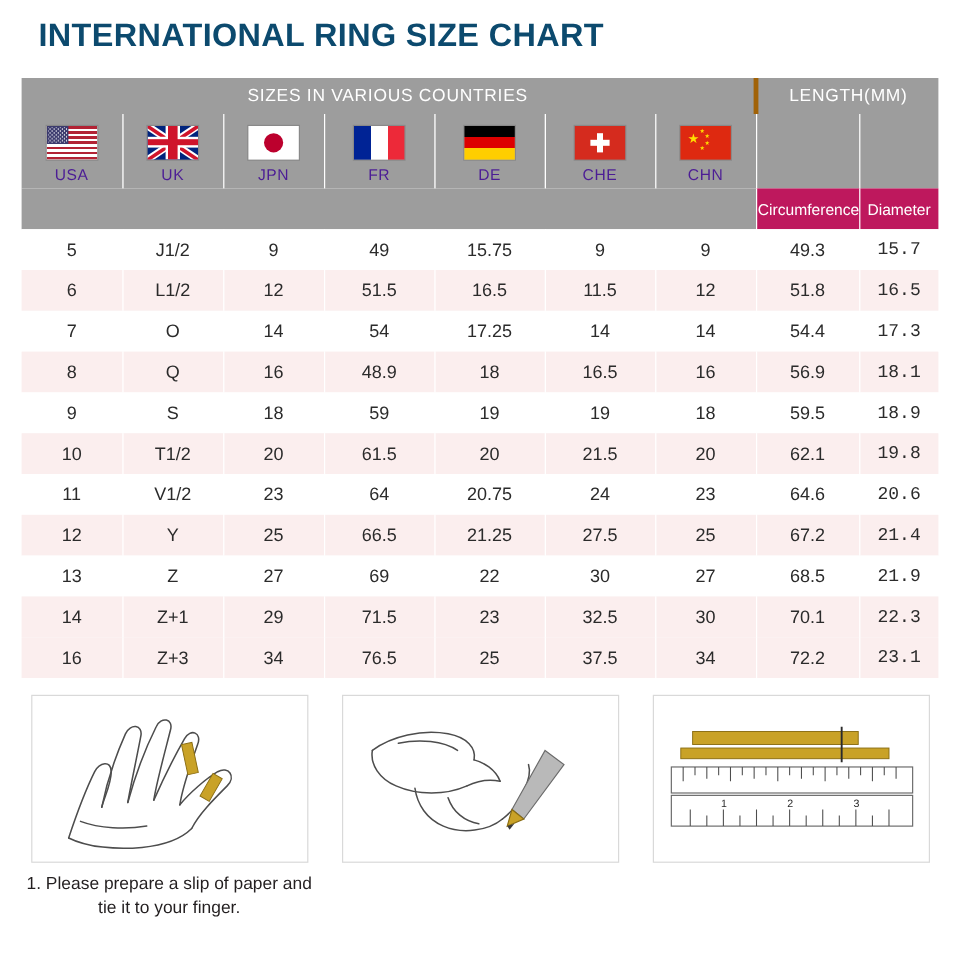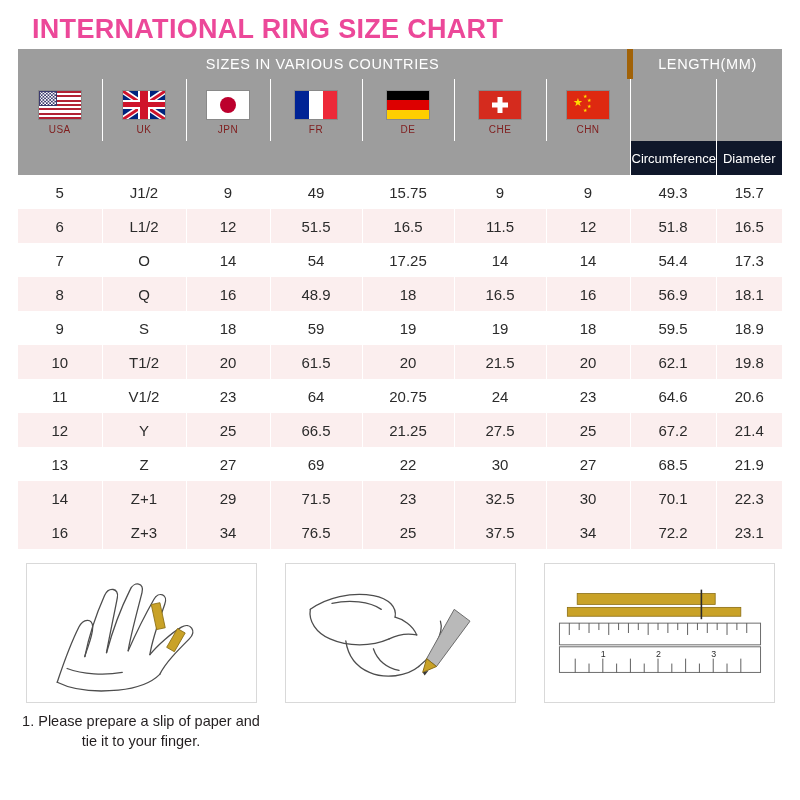--- a/index.html
+++ b/index.html
@@ -10,42 +10,42 @@
     font-family: "Liberation Sans", sans-serif;
   }
   .page {
     width: 800px; height: 800px;
     position: relative;
     padding: 0 18px;
   }
   .title {
     font-size: 27px;
     font-weight: bold;
-    color: #ec4899;
+    color: #0c4a6e;
     letter-spacing: 0.3px;
-    padding: 14px 4px 4px 14px;
+    padding: 14px 4px 20px 14px;
     font-family: "Liberation Sans", sans-serif;
   }
   table.chart {
     width: 764px;
     border-collapse: collapse;
     table-layout: fixed;
   }
   table.chart td, table.chart th {
     text-align: center;
     vertical-align: middle;
     font-weight: normal;
   }
   .hdr-group {
     background: #9d9d9d;
     color: #ffffff;
     font-size: 14.5px;
     letter-spacing: 0.6px;
     height: 30px;
-    border-right: 6px solid #a16207;
+    border-right: 4px solid #a16207;
   }
   .hdr-group.last { border-right: none; }
   .hdr-flag-row td {
     background: #9d9d9d;
     height: 62px;
     padding-top: 6px;
     border-right: 1px solid #ffffff;
   }
   .hdr-flag-row td.last { border-right: none; }
   .flag-wrap {
@@ -56,39 +56,39 @@
     gap: 5px;
   }
   .flag {
     width: 42px; height: 28px;
     position: relative;
     overflow: hidden;
     display: inline-block;
     box-shadow: 0 0 0 1px rgba(0,0,0,0.12);
   }
   .country-label {
-    color: #7f1d1d;
-    font-size: 10px;
+    color: #4c1d95;
+    font-size: 13px;
     letter-spacing: 0.5px;
   }
   .subhdr {
-    background: #0f172a;
+    background: #be185d;
     color: #ffffff;
     font-size: 13px;
     height: 34px;
     border-right: 1px solid #ffffff;
   }
   .subhdr.last { border-right: none; }
   tbody tr td {
     height: 34px;
     font-size: 15px;
     color: #2b2b2b;
     border-right: 1px solid #ffffff;
   }
-  tbody tr td.last { border-right: none; }
+  tbody tr td.last { border-right: none; font-family: Liberation Mono, monospace; }
   tbody tr.odd td { background: #ffffff; }
   tbody tr.even td { background: #fbeeee; }
 
   
   .flag-usa { background: #ffffff; }
   .flag-usa .stripes {
     position: absolute; inset: 0;
     background: repeating-linear-gradient(
       to bottom,
       #b22234 0 2.15px,

